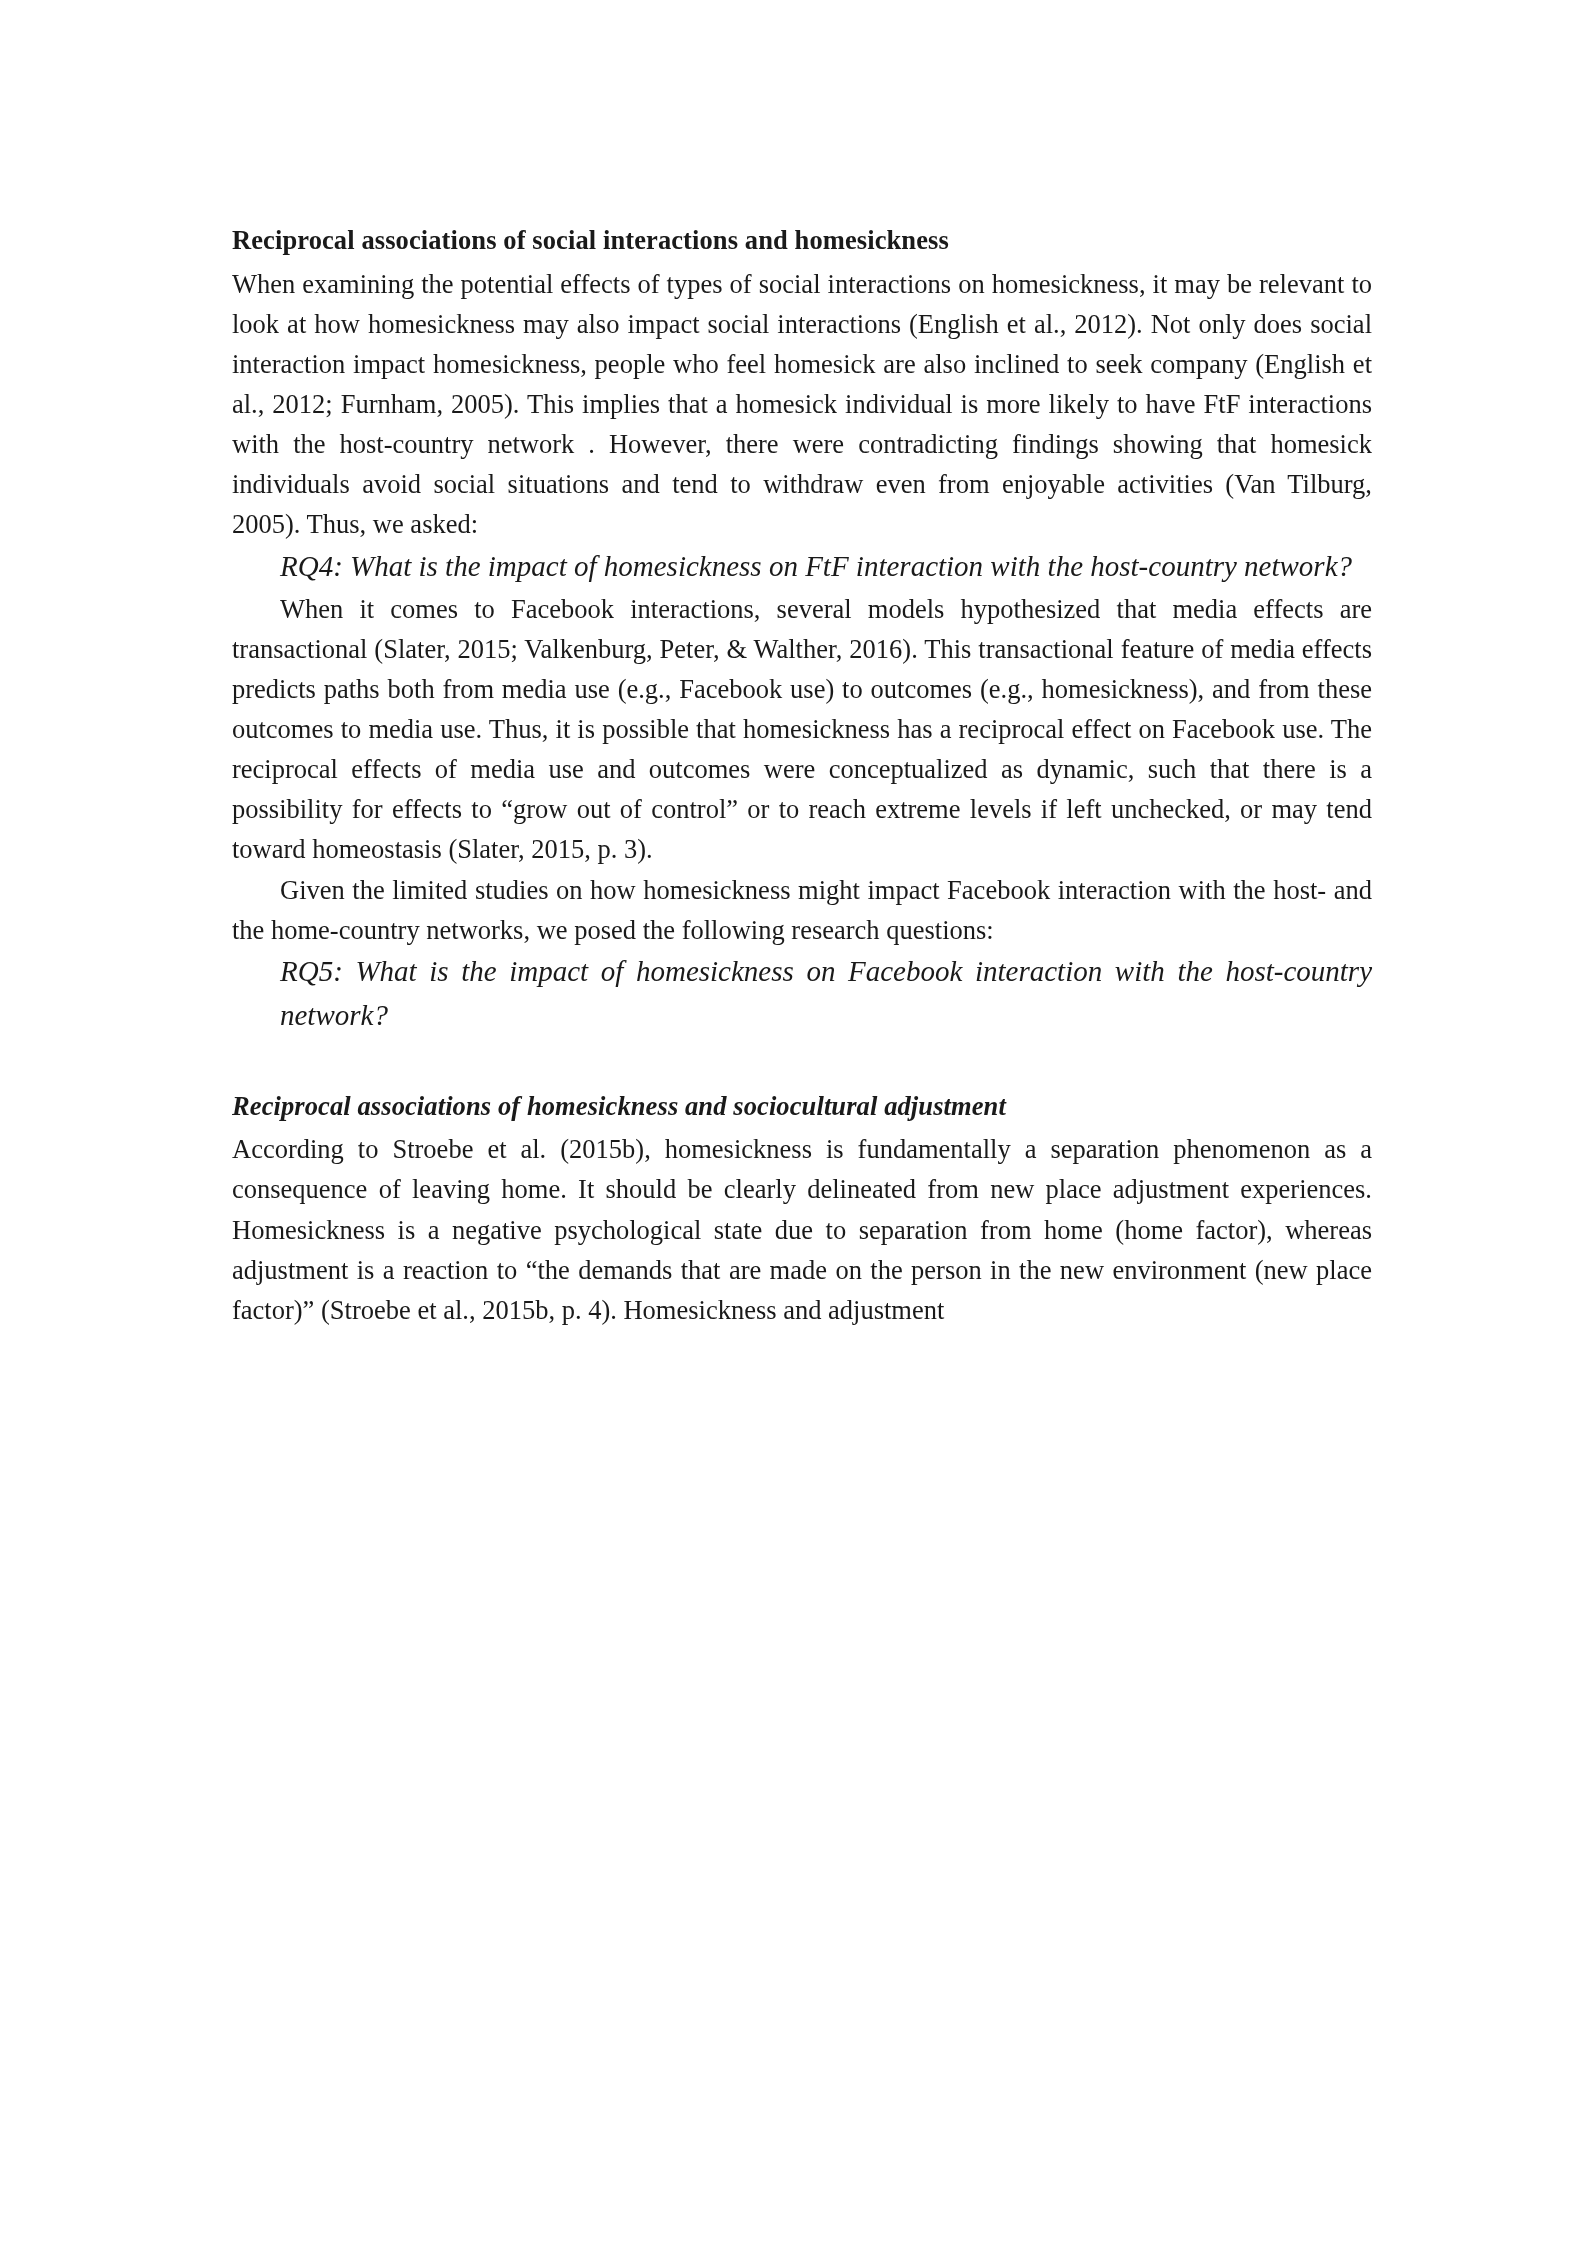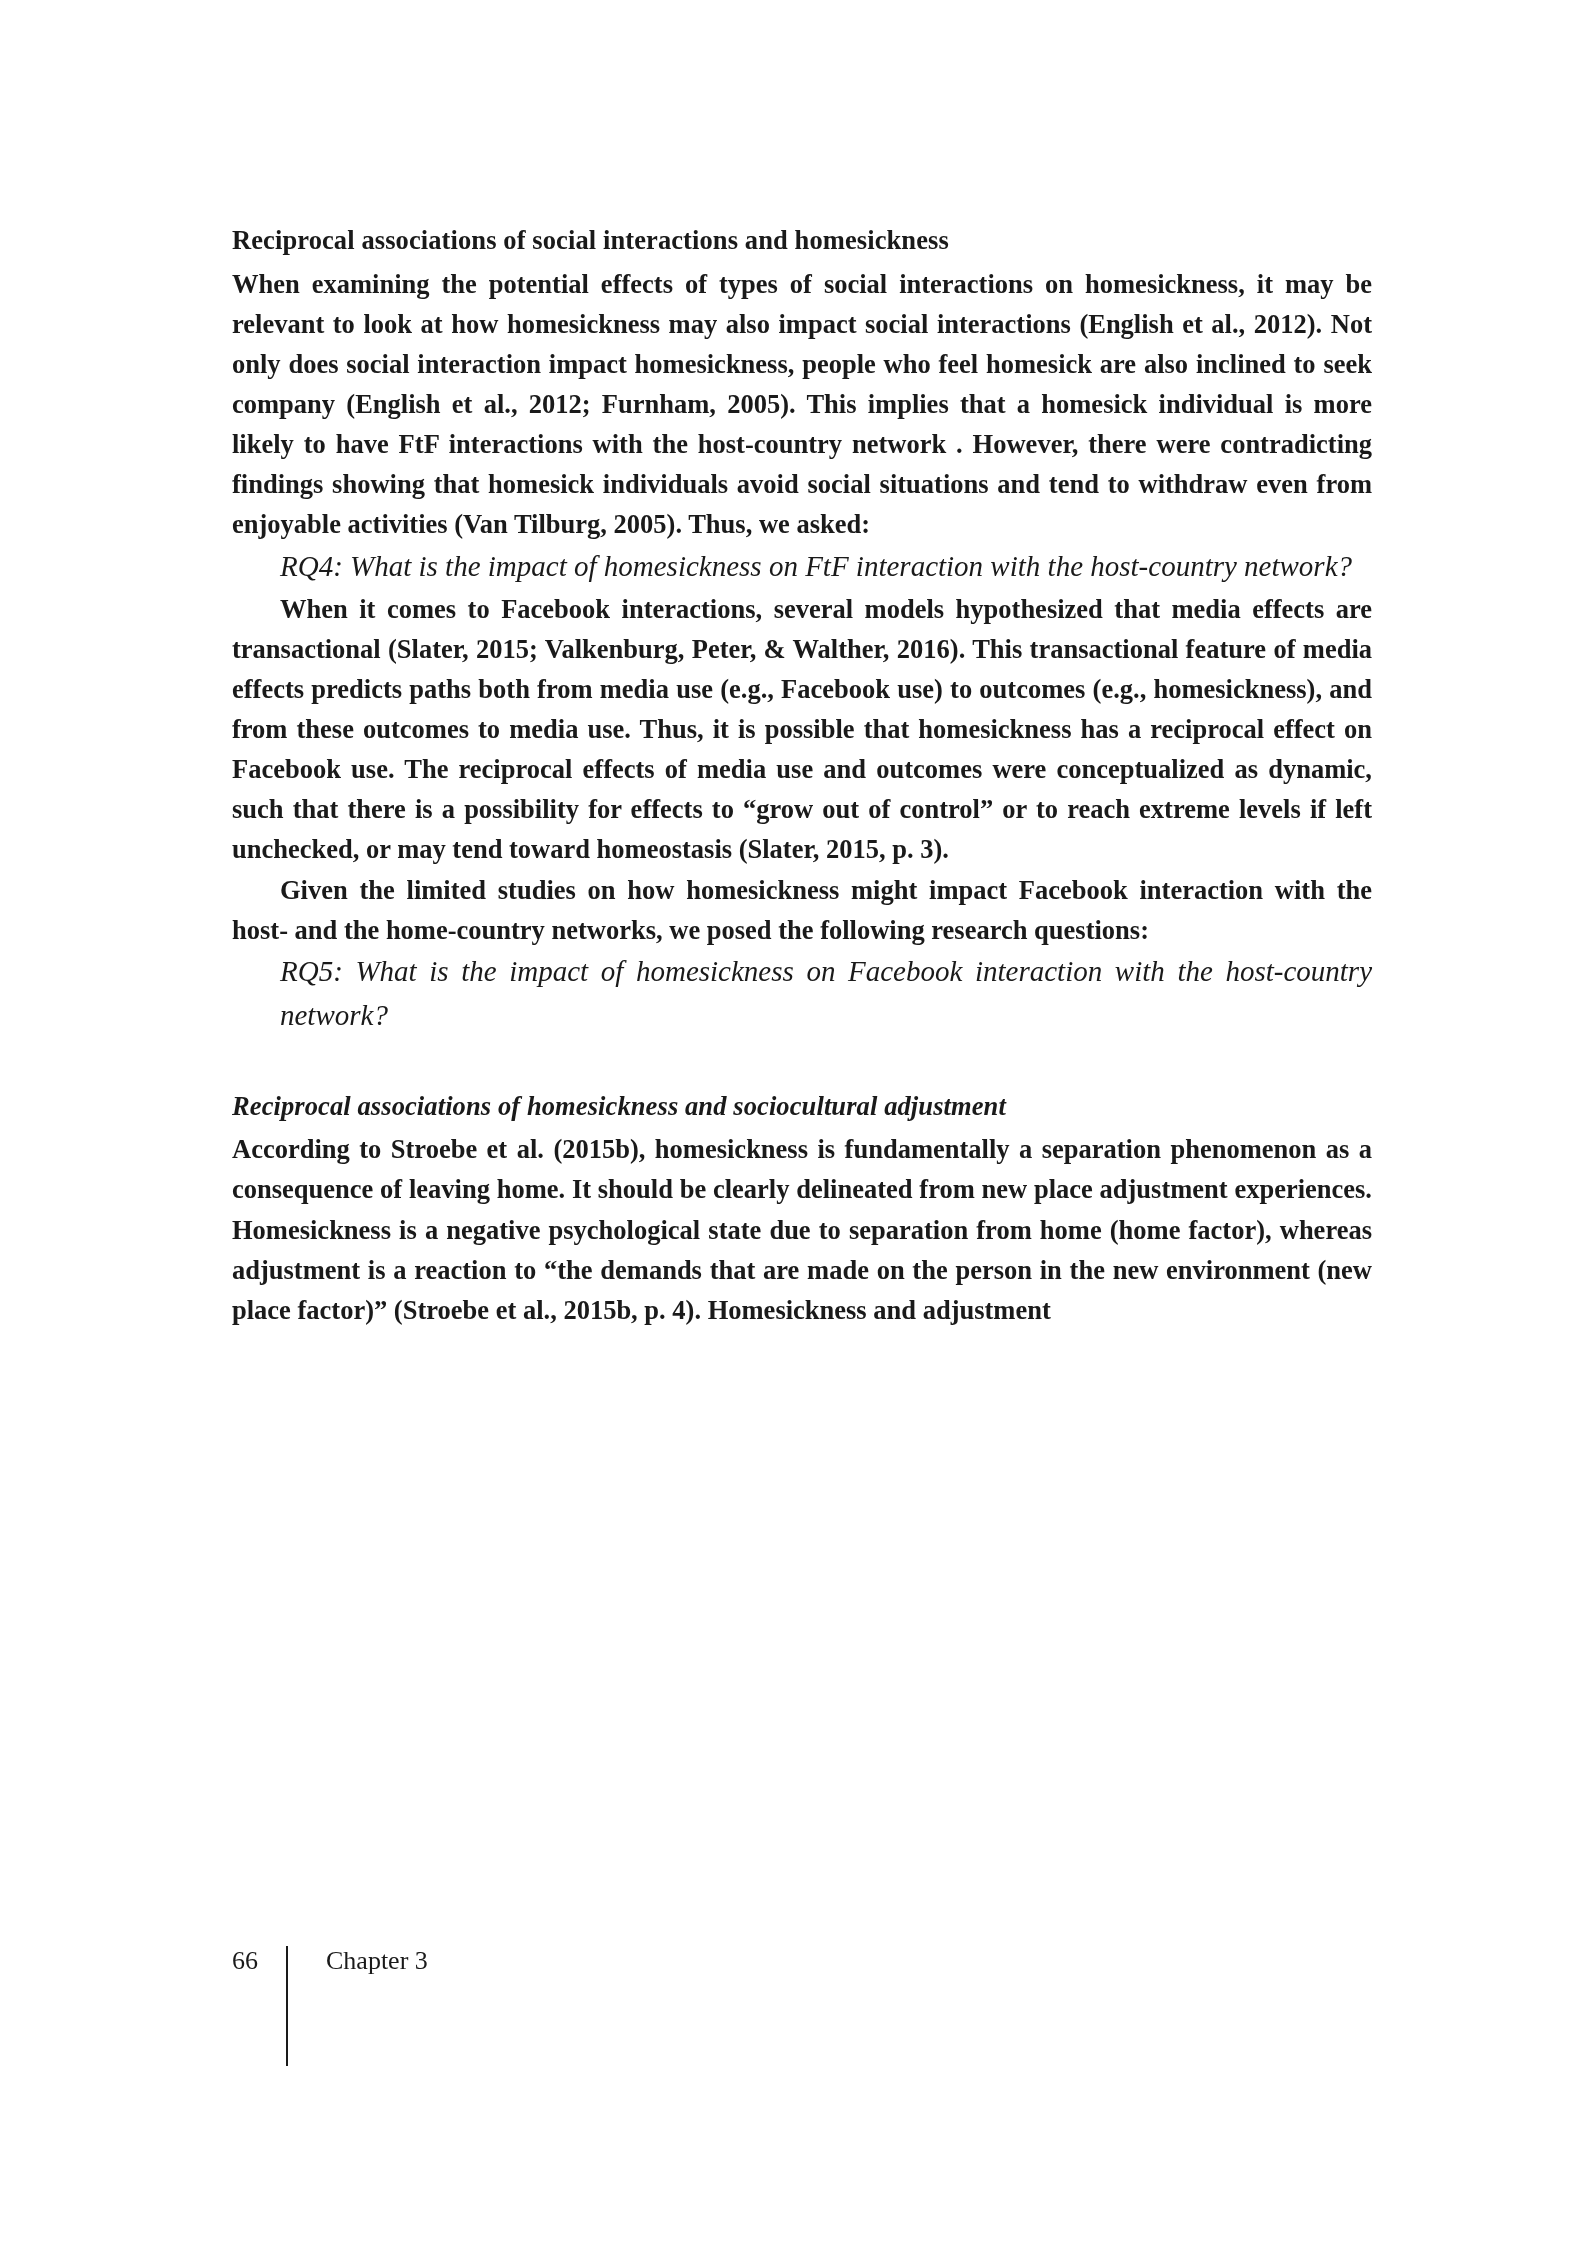--- a/index.html
+++ b/index.html
@@ -33,21 +33,20 @@
     margin-top: 50px;
     font-style: italic;
   }
   p.body-par {
     margin: 0;
     font-size: 26.5px;
     line-height: 1.515;
     text-align: justify;
     text-justify: inter-word;
     hyphens: none;
-    font-weight: bold;
   }
   p.indent {
     text-indent: 48px;
   }
   .rq {
     margin: 0;
     font-size: 29px;
     line-height: 1.515;
     font-style: italic;
     padding-left: 48px;
@@ -102,21 +101,14 @@
 
     <p class="rq">RQ5: What is the impact of homesickness on Facebook interaction with the host-country network?</p>
 
 
     <h2 class="heading second">Reciprocal associations of homesickness and sociocultural adjustment</h2>
 
     <p class="body-par">According to Stroebe et al. (2015b), homesickness is fundamentally a separation phenomenon as a consequence of leaving home. It should be clearly delineated from new place adjustment experiences. Homesickness is a negative psychological state due to separation from home (home factor), whereas adjustment  is a reaction to “the demands that are made on the person in the new environment (new place factor)” (Stroebe et al., 2015b, p. 4). Homesickness and adjustment</p>
 
   </div>
 
-  <div class="footer">
-    <div class="footer-inner">
-      <div class="page-number">66</div>
-      <div class="footer-rule"></div>
-      <div class="chapter-label">Chapter 3</div>
-    </div>
-  </div>
 
 </div>
 
 </body></html>

